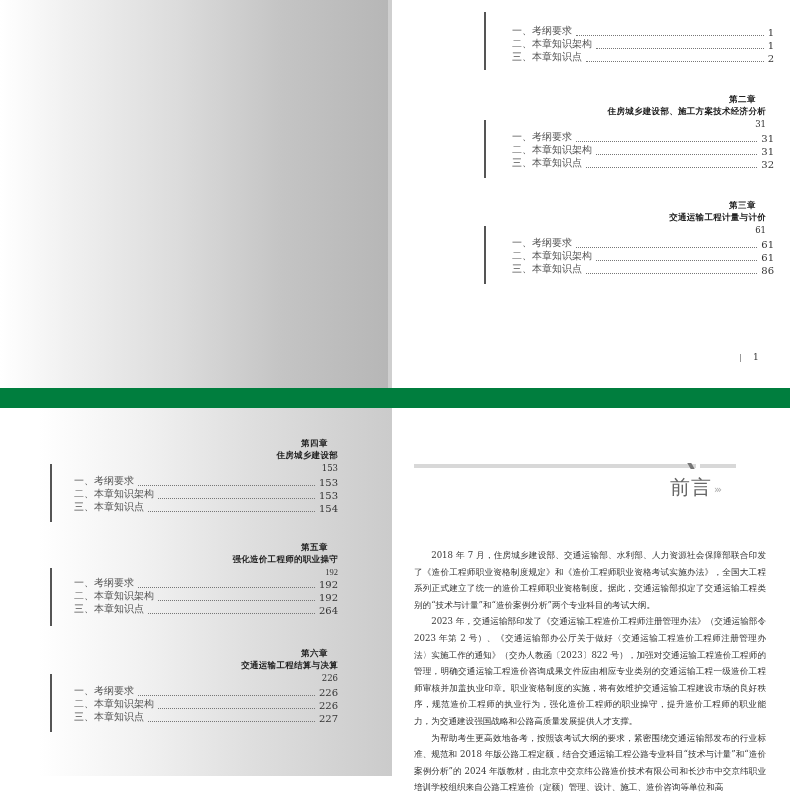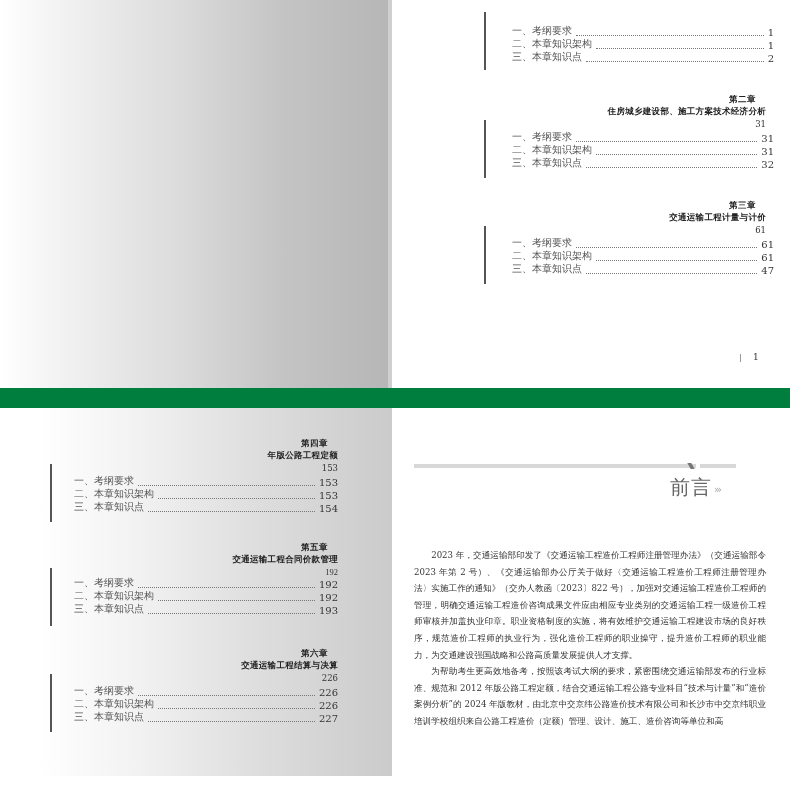--- a/index.html
+++ b/index.html
@@ -120,36 +120,36 @@
       <span class="page-no">61</span>
     </div>
     <div class="sub" style="left:28px; top:23px; width:262px;">
       <span>二、本章知识架构</span>
       <span class="leader"></span>
       <span class="page-no">61</span>
     </div>
     <div class="sub" style="left:28px; top:36px; width:262px;">
       <span>三、本章知识点</span>
       <span class="leader"></span>
-      <span class="page-no">47</span>
+      <span class="page-no">86</span>
     </div>
   </div>
 
   <div class="folio" style="left:348px; top:352px;">
     <span class="tick"></span><span>1</span>
   </div>
 </div>
 
 <div id="green-band"></div>
 
 <div class="page" id="page-bl">
 
   <div class="chapter" style="left:36px; top:30px; width:302px;">
     <span class="ch-num">第四章</span>
-    <span class="ch-title">年版公路工程定额</span>
+    <span class="ch-title">住房城乡建设部</span>
     <span class="leader"></span>
     <span class="page-no">153</span>
   </div>
   <div class="subs" style="left:50px; top:56px; width:300px; height:60px;">
     <div class="bar" style="height:58px;"></div>
     <div class="sub" style="left:24px; top:10px; width:264px;">
       <span>一、考纲要求</span>
       <span class="leader"></span>
       <span class="page-no">153</span>
     </div>
@@ -160,40 +160,40 @@
     </div>
     <div class="sub" style="left:24px; top:36px; width:264px;">
       <span>三、本章知识点</span>
       <span class="leader"></span>
       <span class="page-no">154</span>
     </div>
   </div>
 
   <div class="chapter" style="left:36px; top:134px; width:302px;font-family:Liberation Serif, serif;">
     <span class="ch-num">第五章</span>
-    <span class="ch-title">交通运输工程合同价款管理</span>
+    <span class="ch-title">强化造价工程师的职业操守</span>
     <span class="leader"></span>
     <span class="page-no">192</span>
   </div>
   <div class="subs" style="left:50px; top:160px; width:300px; height:60px;">
     <div class="bar" style="height:58px;"></div>
     <div class="sub" style="left:24px; top:8px; width:264px;">
       <span>一、考纲要求</span>
       <span class="leader"></span>
       <span class="page-no">192</span>
     </div>
     <div class="sub" style="left:24px; top:21px; width:264px;">
       <span>二、本章知识架构</span>
       <span class="leader"></span>
       <span class="page-no">192</span>
     </div>
     <div class="sub" style="left:24px; top:34px; width:264px;">
       <span>三、本章知识点</span>
       <span class="leader"></span>
-      <span class="page-no">193</span>
+      <span class="page-no">264</span>
     </div>
   </div>
 
   <div class="chapter" style="left:36px; top:240px; width:302px;">
     <span class="ch-num">第六章</span>
     <span class="ch-title">交通运输工程结算与决算</span>
     <span class="leader"></span>
     <span class="page-no">226</span>
   </div>
   <div class="subs" style="left:50px; top:266px; width:300px; height:60px;">
@@ -217,16 +217,17 @@
 </div>
 
 <div class="page" id="page-br">
   <div class="pref-rule"></div>
   <div class="pref-gap"></div>
   <div class="pref-notch"></div>
   <div class="pref-title">前言</div>
   <div class="pref-arrows">›››</div>
 
   <div class="pref-body">
+    <p>2018 年 7 月，住房城乡建设部、交通运输部、水利部、人力资源社会保障部联合印发了《造价工程师职业资格制度规定》和《造价工程师职业资格考试实施办法》，全国大工程系列正式建立了统一的造价工程师职业资格制度。据此，交通运输部拟定了交通运输工程类别的“技术与计量”和“造价案例分析”两个专业科目的考试大纲。</p>
     <p>2023 年，交通运输部印发了《交通运输工程造价工程师注册管理办法》（交通运输部令 2023 年第 2 号）、《交通运输部办公厅关于做好〈交通运输工程造价工程师注册管理办法〉实施工作的通知》（交办人教函〔2023〕822 号），加强对交通运输工程造价工程师的管理，明确交通运输工程造价咨询成果文件应由相应专业类别的交通运输工程一级造价工程师审核并加盖执业印章。职业资格制度的实施，将有效维护交通运输工程建设市场的良好秩序，规范造价工程师的执业行为，强化造价工程师的职业操守，提升造价工程师的职业能力，为交通建设强国战略和公路高质量发展提供人才支撑。</p>
-    <p>为帮助考生更高效地备考，按照该考试大纲的要求，紧密围绕交通运输部发布的行业标准、规范和 2012 年版公路工程定额，结合交通运输工程公路专业科目“技术与计量”和“造价案例分析”的 2024 年版教材，由北京中交京纬公路造价技术有限公司和长沙市中交京纬职业培训学校组织来自公路工程造价（定额）管理、设计、施工、造价咨询等单位和高</p>
+    <p>为帮助考生更高效地备考，按照该考试大纲的要求，紧密围绕交通运输部发布的行业标准、规范和 2018 年版公路工程定额，结合交通运输工程公路专业科目“技术与计量”和“造价案例分析”的 2024 年版教材，由北京中交京纬公路造价技术有限公司和长沙市中交京纬职业培训学校组织来自公路工程造价（定额）管理、设计、施工、造价咨询等单位和高</p>
   </div>
 </div>
 
 </body></html>

